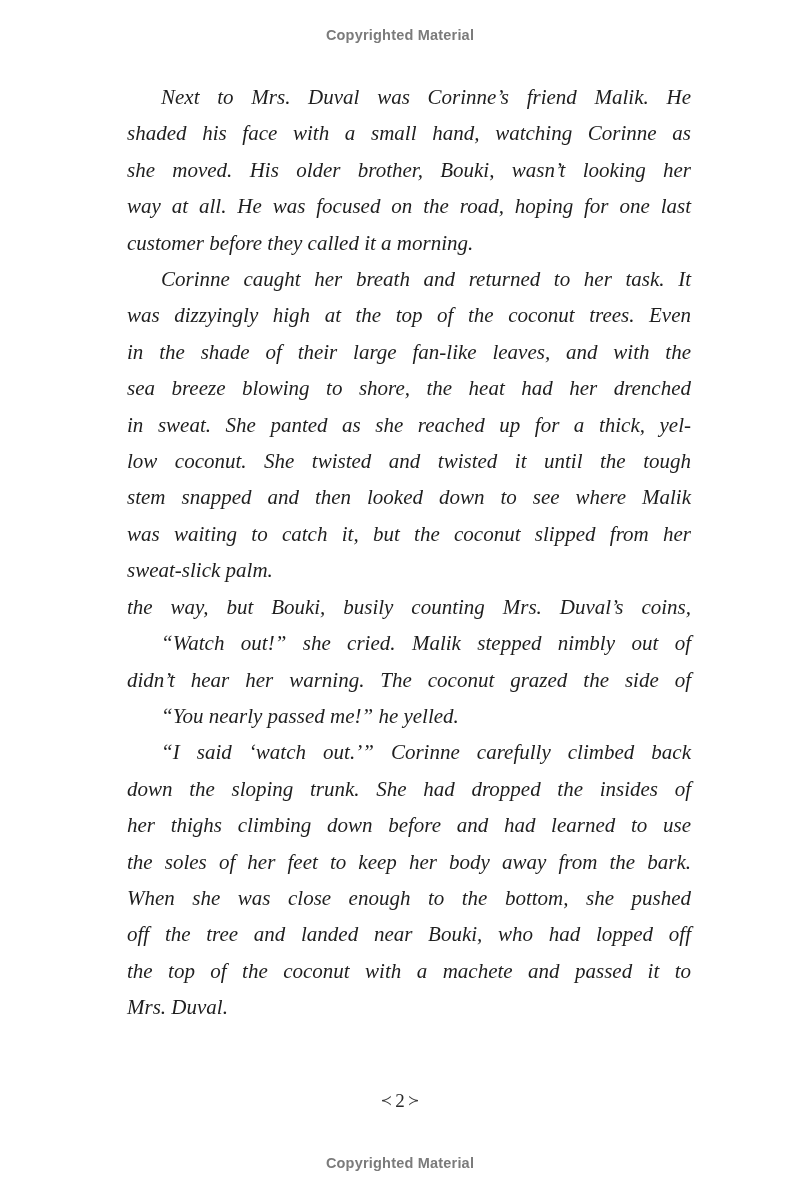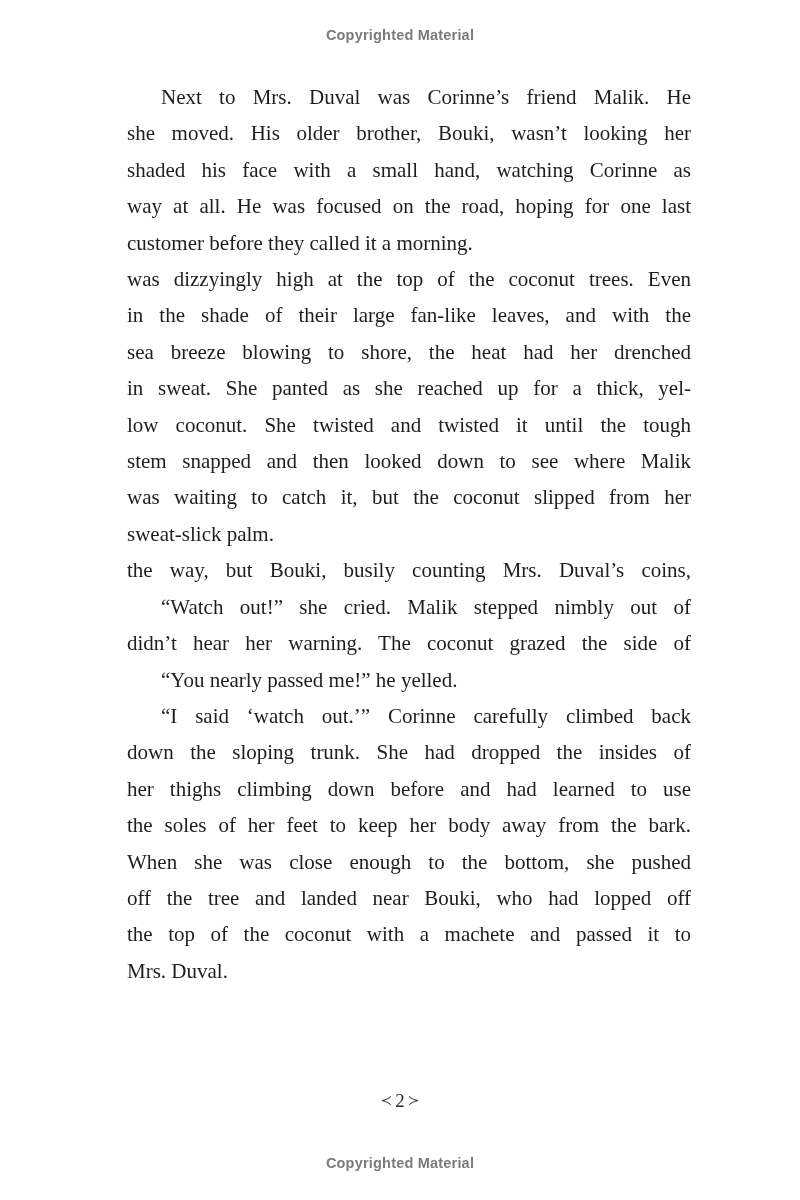--- a/index.html
+++ b/index.html
@@ -35,20 +35,21 @@
   .copyright-label.top { top: 27px; }
   .copyright-label.bottom { top: 1155px; }
   .text-block {
     position: absolute;
     top: 79px;
     left: 127px;
     width: 564px;
     color: var(--text-color);
     font-size: 21px;
     line-height: 36.4px;
+    font-style: italic;
   }
   .text-line {
     text-align: justify;
     text-align-last: justify;
     text-justify: inter-word;
     white-space: normal;
   }
   .text-line.first { text-indent: 34px; }
   .text-line.last {
     text-align: right;
@@ -74,26 +75,27 @@
 </head>
 <body>
 
 <div class="page">
 
   <div class="copyright-label top">Copyrighted Material</div>
 
   <div class="text-block" id="text-block">
       <div>
         <div class="text-line first">Next to Mrs. Duval was Corinne’s friend Malik. He</div>
+        <div class="text-line">shaded his face with a small hand, watching Corinne as</div>
         <div class="text-line">she moved. His older brother, Bouki, wasn’t looking her</div>
-        <div class="text-line">shaded his face with a small hand, watching Corinne as</div>
         <div class="text-line">way at all. He was focused on the road, hoping for one last</div>
         <div class="text-line last">customer before they called it a morning.</div>
       </div>
       <div>
+        <div class="text-line first">Corinne caught her breath and returned to her task. It</div>
         <div class="text-line">was dizzyingly high at the top of the coconut trees. Even</div>
         <div class="text-line">in the shade of their large fan-like leaves, and with the</div>
         <div class="text-line">sea breeze blowing to shore, the heat had her drenched</div>
         <div class="text-line">in sweat. She panted as she reached up for a thick, yel-</div>
         <div class="text-line">low coconut. She twisted and twisted it until the tough</div>
         <div class="text-line">stem snapped and then looked down to see where Malik</div>
         <div class="text-line">was waiting to catch it, but the coconut slipped from her</div>
         <div class="text-line last">sweat-slick palm.</div>
       </div>
       <div>

